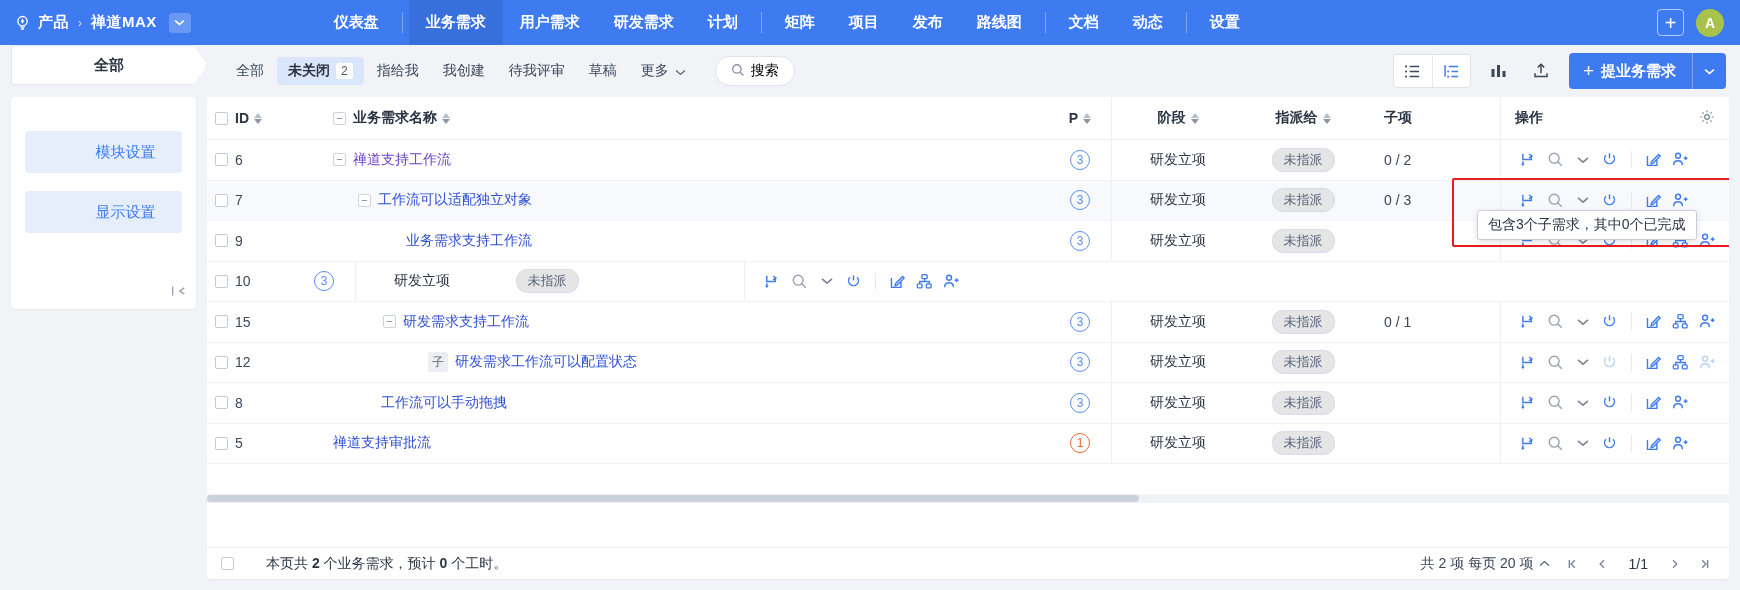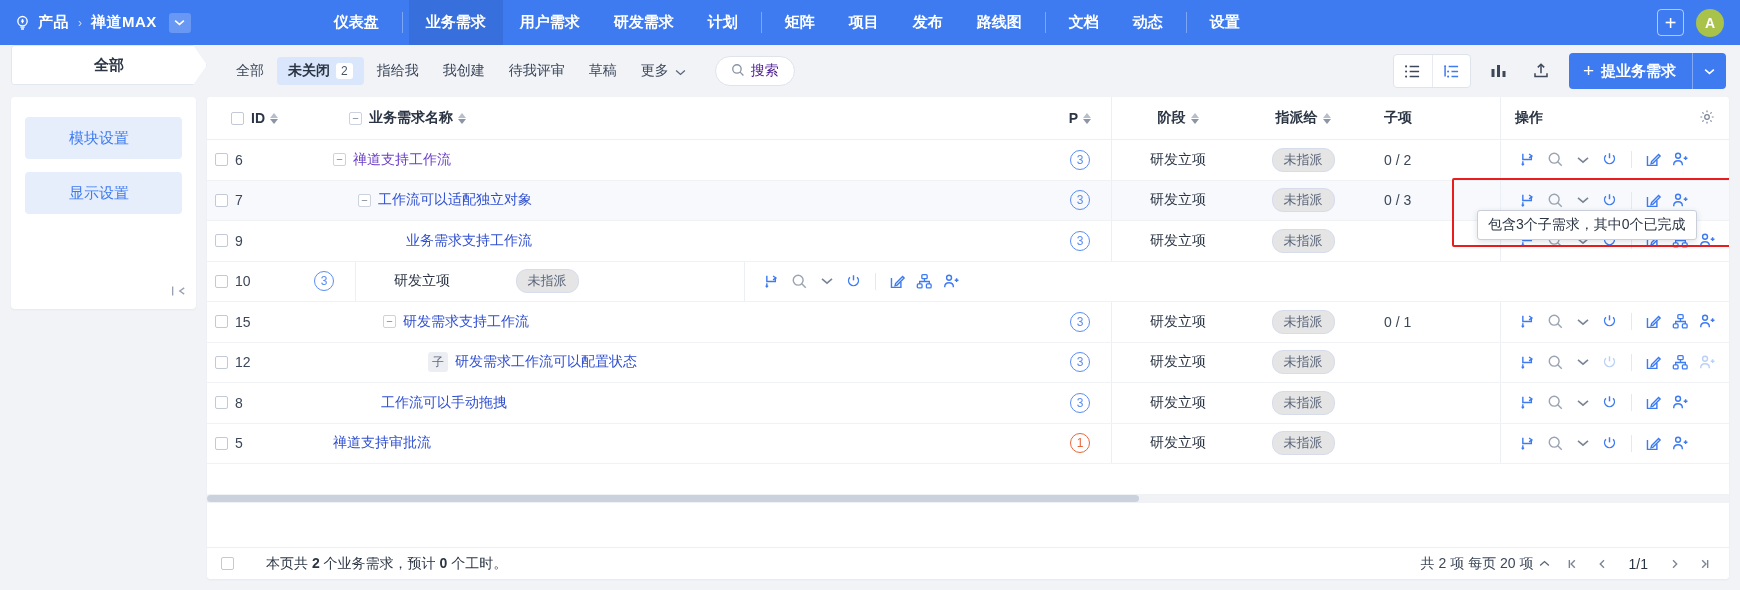--- a/index.html
+++ b/index.html
@@ -59,52 +59,52 @@
     cursor:pointer; display:flex; align-items:center; gap:6px; white-space:nowrap;
   }
   .ftab.active { background:#d9e6fb; color:#2b3544; font-weight:bold; }
   .ftab .cnt {
     background:#fff; border-radius:3px; padding:0 5px; font-size:12px;
     font-weight:normal; color:#4a5568; line-height:16px;
   }
   .searchbox {
     margin-left:16px; height:30px; border:1px solid #dfe3ec; border-radius:15px;
     background:#fff; display:flex; align-items:center; gap:6px; padding:0 15px;
-    color:#4c1d95; font-size:14px; cursor:text;
+    color:#000000; font-size:14px; cursor:text;
   }
   .toolright { margin-left:auto; display:flex; align-items:center; gap:14px; padding-right:14px; }
   .viewgroup { display:flex; border:1px solid #dfe3ec; border-radius:4px; overflow:hidden; background:#fff; }
   .viewbtn { width:38px; height:32px; display:flex; align-items:center; justify-content:center; cursor:pointer; }
   .viewbtn + .viewbtn { border-left:1px solid #e7eaf1; }
   .plainbtn { width:28px; height:28px; display:flex; align-items:center; justify-content:center; cursor:pointer; }
   .primary {
     height:36px; background:#3e7bf0; color:#fff; border-radius:4px;
     display:flex; align-items:center; font-size:15px; font-weight:bold; cursor:pointer;
   }
   .primary .lbl { padding:0 16px 0 14px; display:flex; align-items:center; gap:7px; }
   .primary .split { width:34px; height:36px; border-left:1px solid rgba(255,255,255,.35);
     display:flex; align-items:center; justify-content:center; }
 
   
   .body { display:flex; height:calc(590px - 45px - 52px); padding:0 11px 11px 11px; gap:11px; }
 
   .side { width:185px; background:#fff; border-radius:4px; position:relative; padding-top:16px;
           box-shadow:0 1px 2px rgba(20,40,80,.05); height:212px; }
   .side-item {
-    margin:4px 14px 13px 14px; height:42px; background:#e6eefc; border-radius:4px;
-    display:flex; align-items:center; 
+    margin:18px 14px 13px 14px; height:42px; background:#e6eefc; border-radius:4px;
+    display:flex; align-items:center; justify-content:center;
     color:#3e7bf0; font-size:15px; cursor:pointer;padding-left:44px;
   }
   .side-collapse { position:absolute; right:10px; bottom:8px; color:#98a1b2; font-size:15px; cursor:pointer; }
 
   .main { flex:1; background:#fff; border-radius:4px; display:flex; flex-direction:column;
           box-shadow:0 1px 2px rgba(20,40,80,.05); overflow:hidden; position:relative; }
 
   .grid { display:flex; flex-direction:column; flex:1; position:relative; }
-  .ghead { display:flex; height:43px; border-bottom:1px solid #eceff4; background:#fff;padding-left:16px; }
+  .ghead { display:flex; height:43px; border-bottom:1px solid #eceff4; background:#fff; }
   .grow { display:flex; height:40.5px; align-items:stretch; border-bottom:1px solid #f0f2f6; }
   .grow.alt { background:#f7f9fc; }
   .grow:last-child { border-bottom:none; }
 
   .cell { display:flex; align-items:center; font-size:14px; }
   .c-check { width:28px; justify-content:center; }
   .c-id { width:58px; }
   .c-name { flex:1; min-width:0; }
   .c-p { width:62px; justify-content:center; }
   .c-stage { width:132px; justify-content:center;font-family:Liberation Mono, monospace; }

